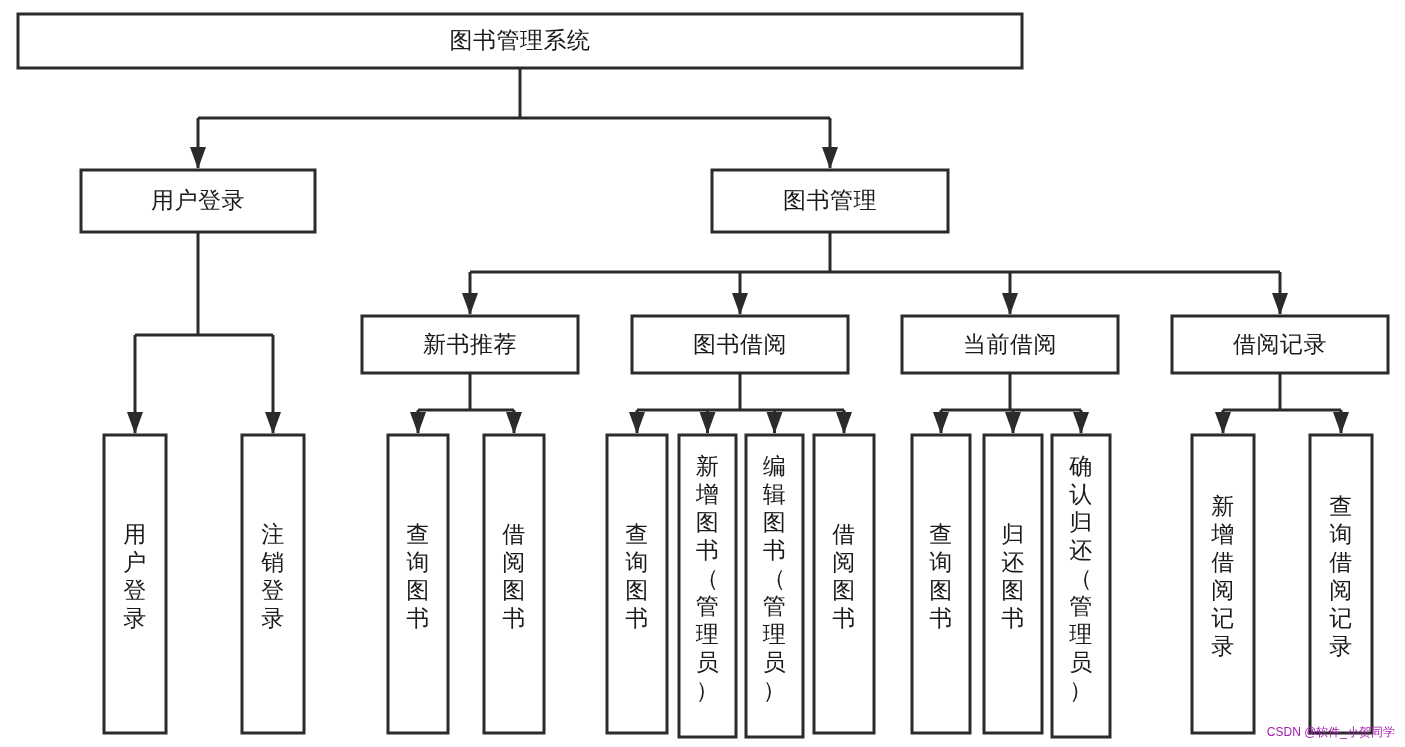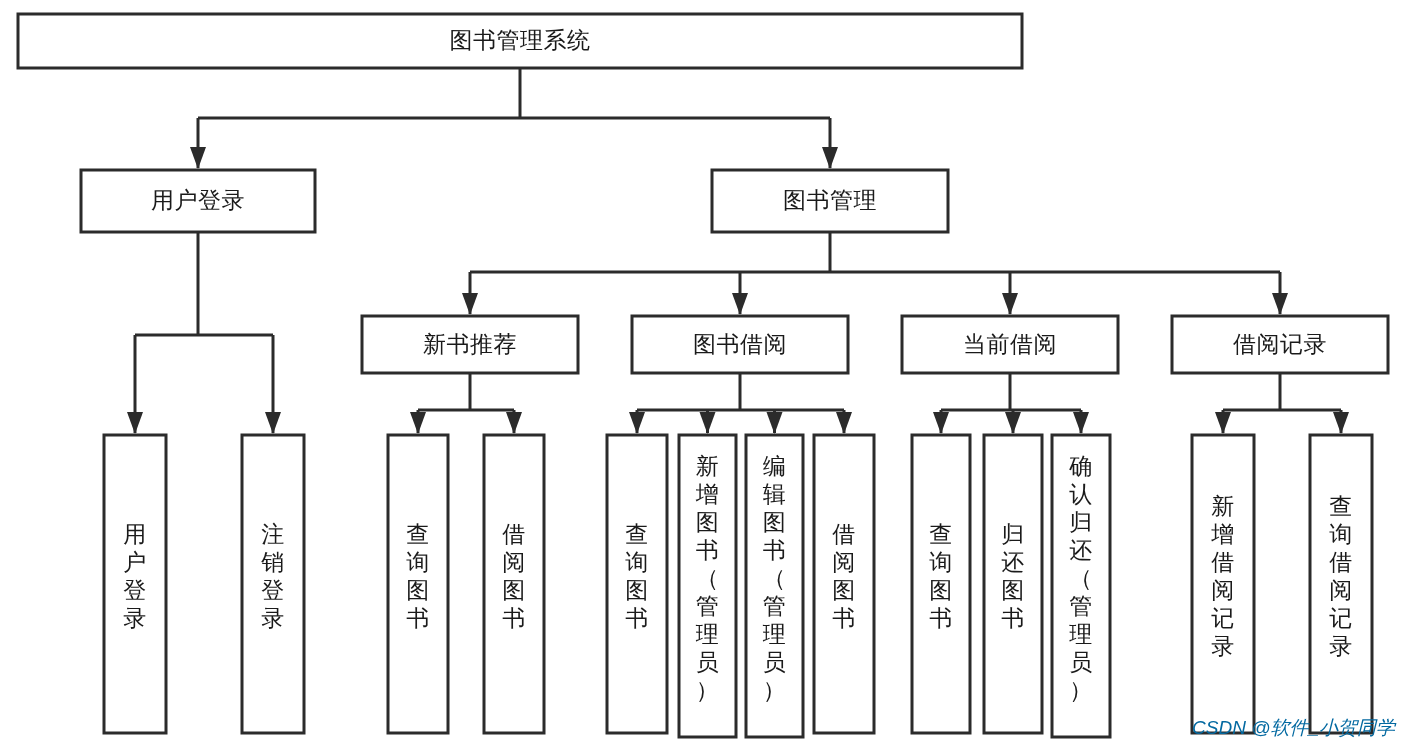--- a/index.html
+++ b/index.html
@@ -56,26 +56,25 @@
   }
   .arrow-head {
     fill: #2b2b2b;
     stroke: none;
   }
   .watermark {
     position: absolute;
     right: 10px;
     bottom: 6px;
     font-family: "Liberation Sans", "DejaVu Sans", sans-serif;
-    font-size: 19px;
-    color: #0369a1;
+    font-size: 12px;
+    color: #a21caf;
     white-space: nowrap;
     pointer-events: none;
     user-select: none;
-    font-style: italic;
   }
 </style>
 </head>
 <body>
 
 <div id="diagram-root">
   <svg class="diagram-canvas" viewBox="0 0 1405 747">
     <g id="connectors-layer">
         <line class="connector" x1="520" y1="68" x2="520" y2="118"></line>
         <line class="connector" x1="198" y1="118" x2="830" y2="118"></line>

